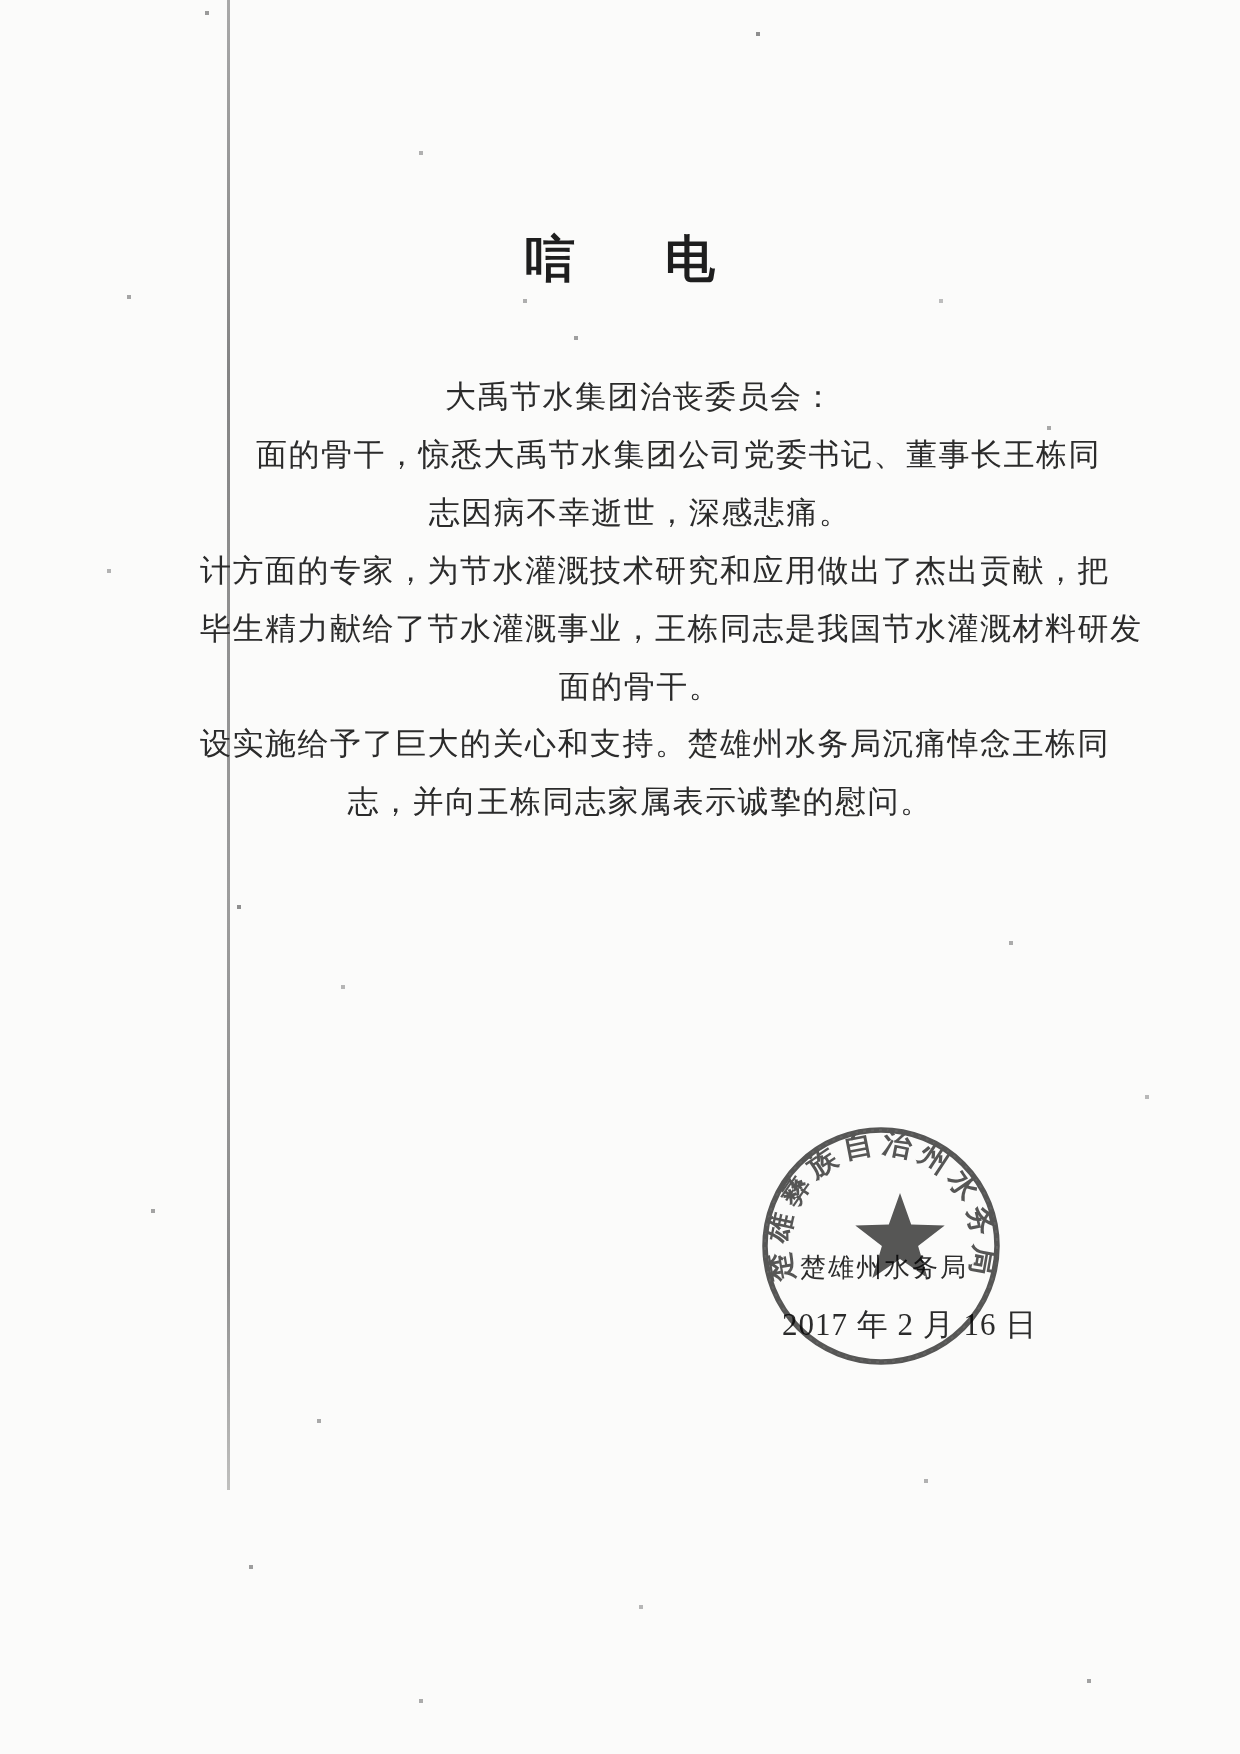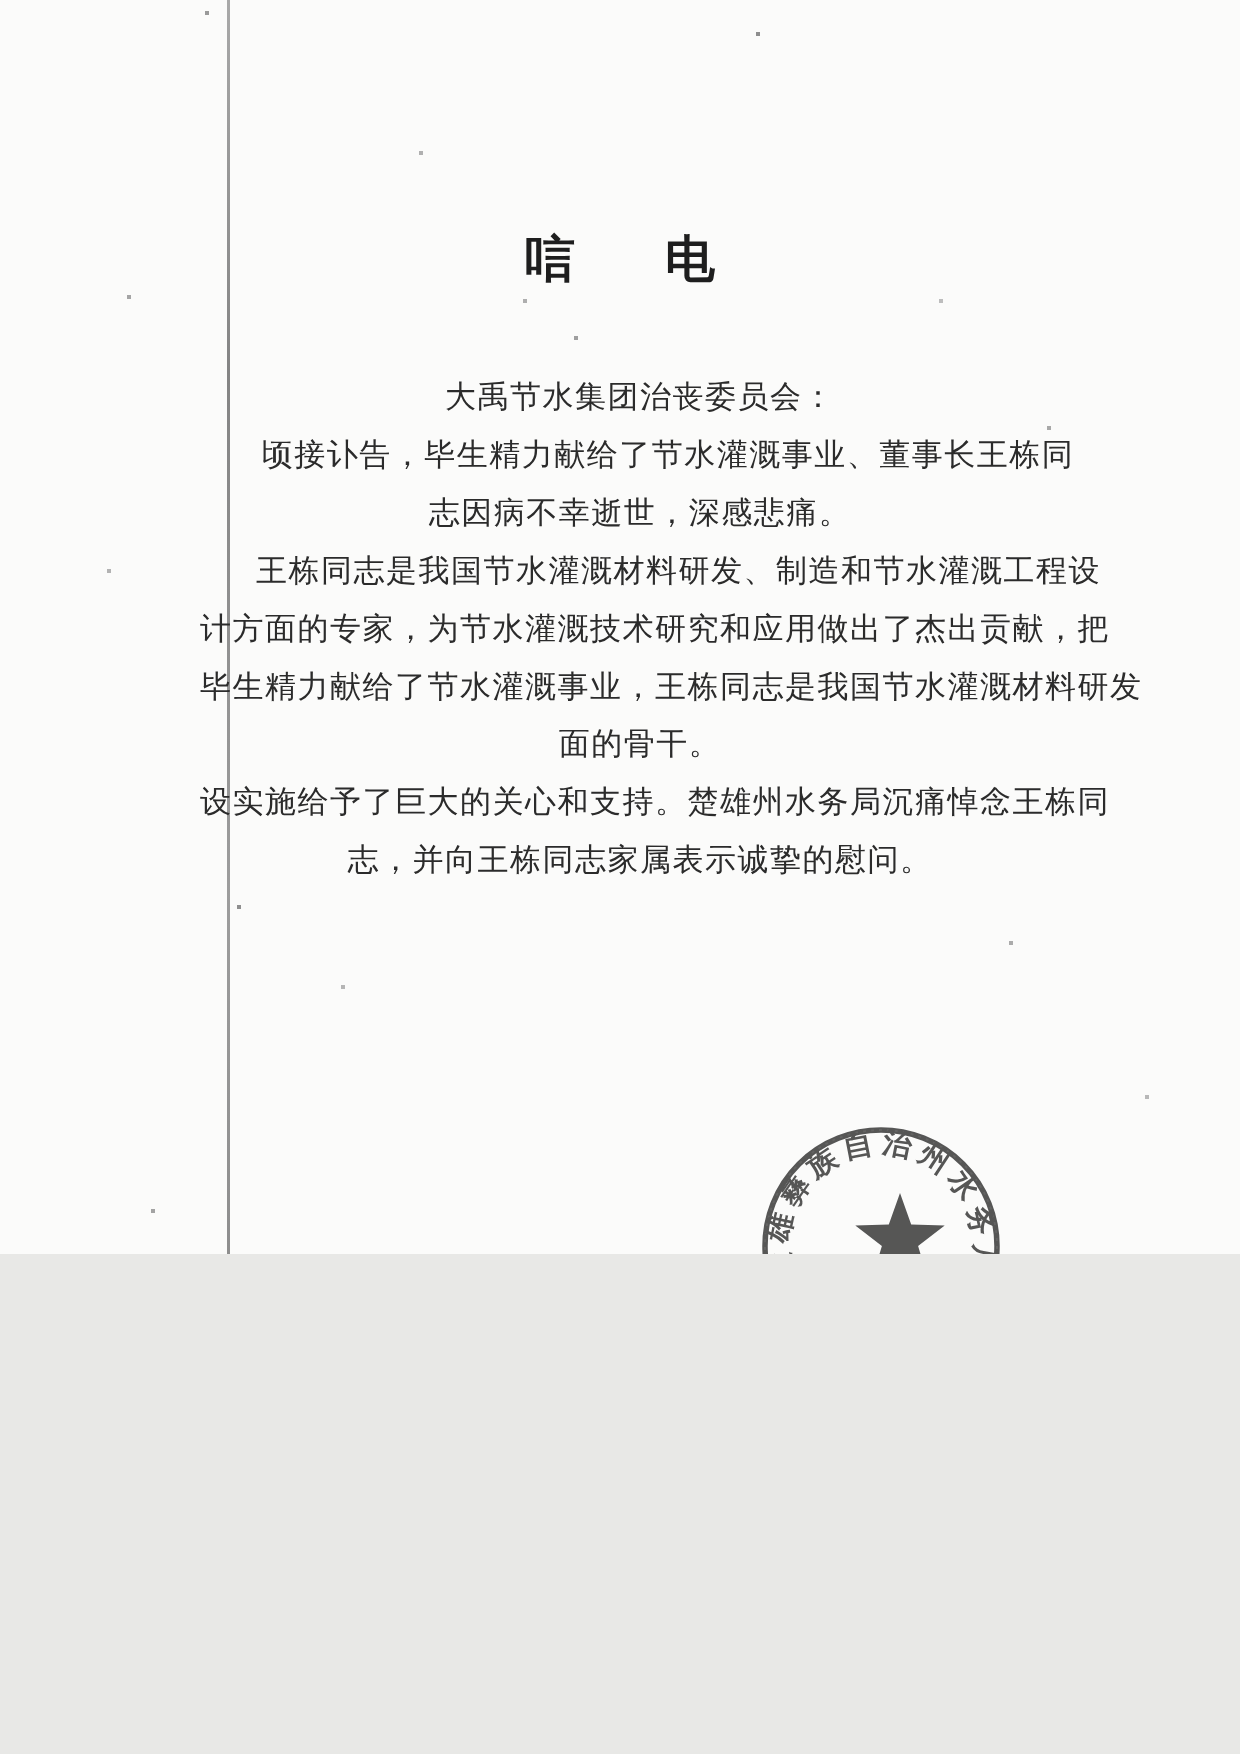--- a/index.html
+++ b/index.html
@@ -1,19 +1,19 @@
 <!DOCTYPE html>
 <html><head>
 <meta charset="utf-8">
 <style>
   html, body { margin: 0; padding: 0; background: #e8e8e6; }
   .page {
     position: relative;
     width: 1240px;
-    height: 1254px;
+    height: 1754px;
     margin: 0 auto;
     background: #fbfbfa;
     overflow: hidden;
     font-family: "Liberation Serif", serif;
     color: #262626;
   }
 
   
   .fold-line {
     position: absolute;
@@ -122,23 +122,22 @@
 
 <div class="page">
 
   <div class="fold-line"></div>
   <div class="specks"></div>
 
   <div class="title">唁　电</div>
 
   <div class="body-block">
     <div class="line">大禹节水集团治丧委员会：</div>
-    <div class="line ind">顷接讣告，毕生精力献给了节水灌溉事业、董事长王栋同</div>
+    <div class="line ind">面的骨干，惊悉大禹节水集团公司党委书记、董事长王栋同</div>
     <div class="line">志因病不幸逝世，深感悲痛。</div>
-    <div class="line ind">王栋同志是我国节水灌溉材料研发、制造和节水灌溉工程设</div>
     <div class="line">计方面的专家，为节水灌溉技术研究和应用做出了杰出贡献，把</div>
     <div class="line">毕生精力献给了节水灌溉事业，王栋同志是我国节水灌溉材料研发</div>
     <div class="line">面的骨干。</div>
     <div class="line">设实施给予了巨大的关心和支持。楚雄州水务局沉痛悼念王栋同</div>
     <div class="line">志，并向王栋同志家属表示诚挚的慰问。</div>
   </div>
 
   <div class="sign-org">楚雄州水务局</div>
 
   <div class="sign-date">2017 年 2 月 16 日</div>

